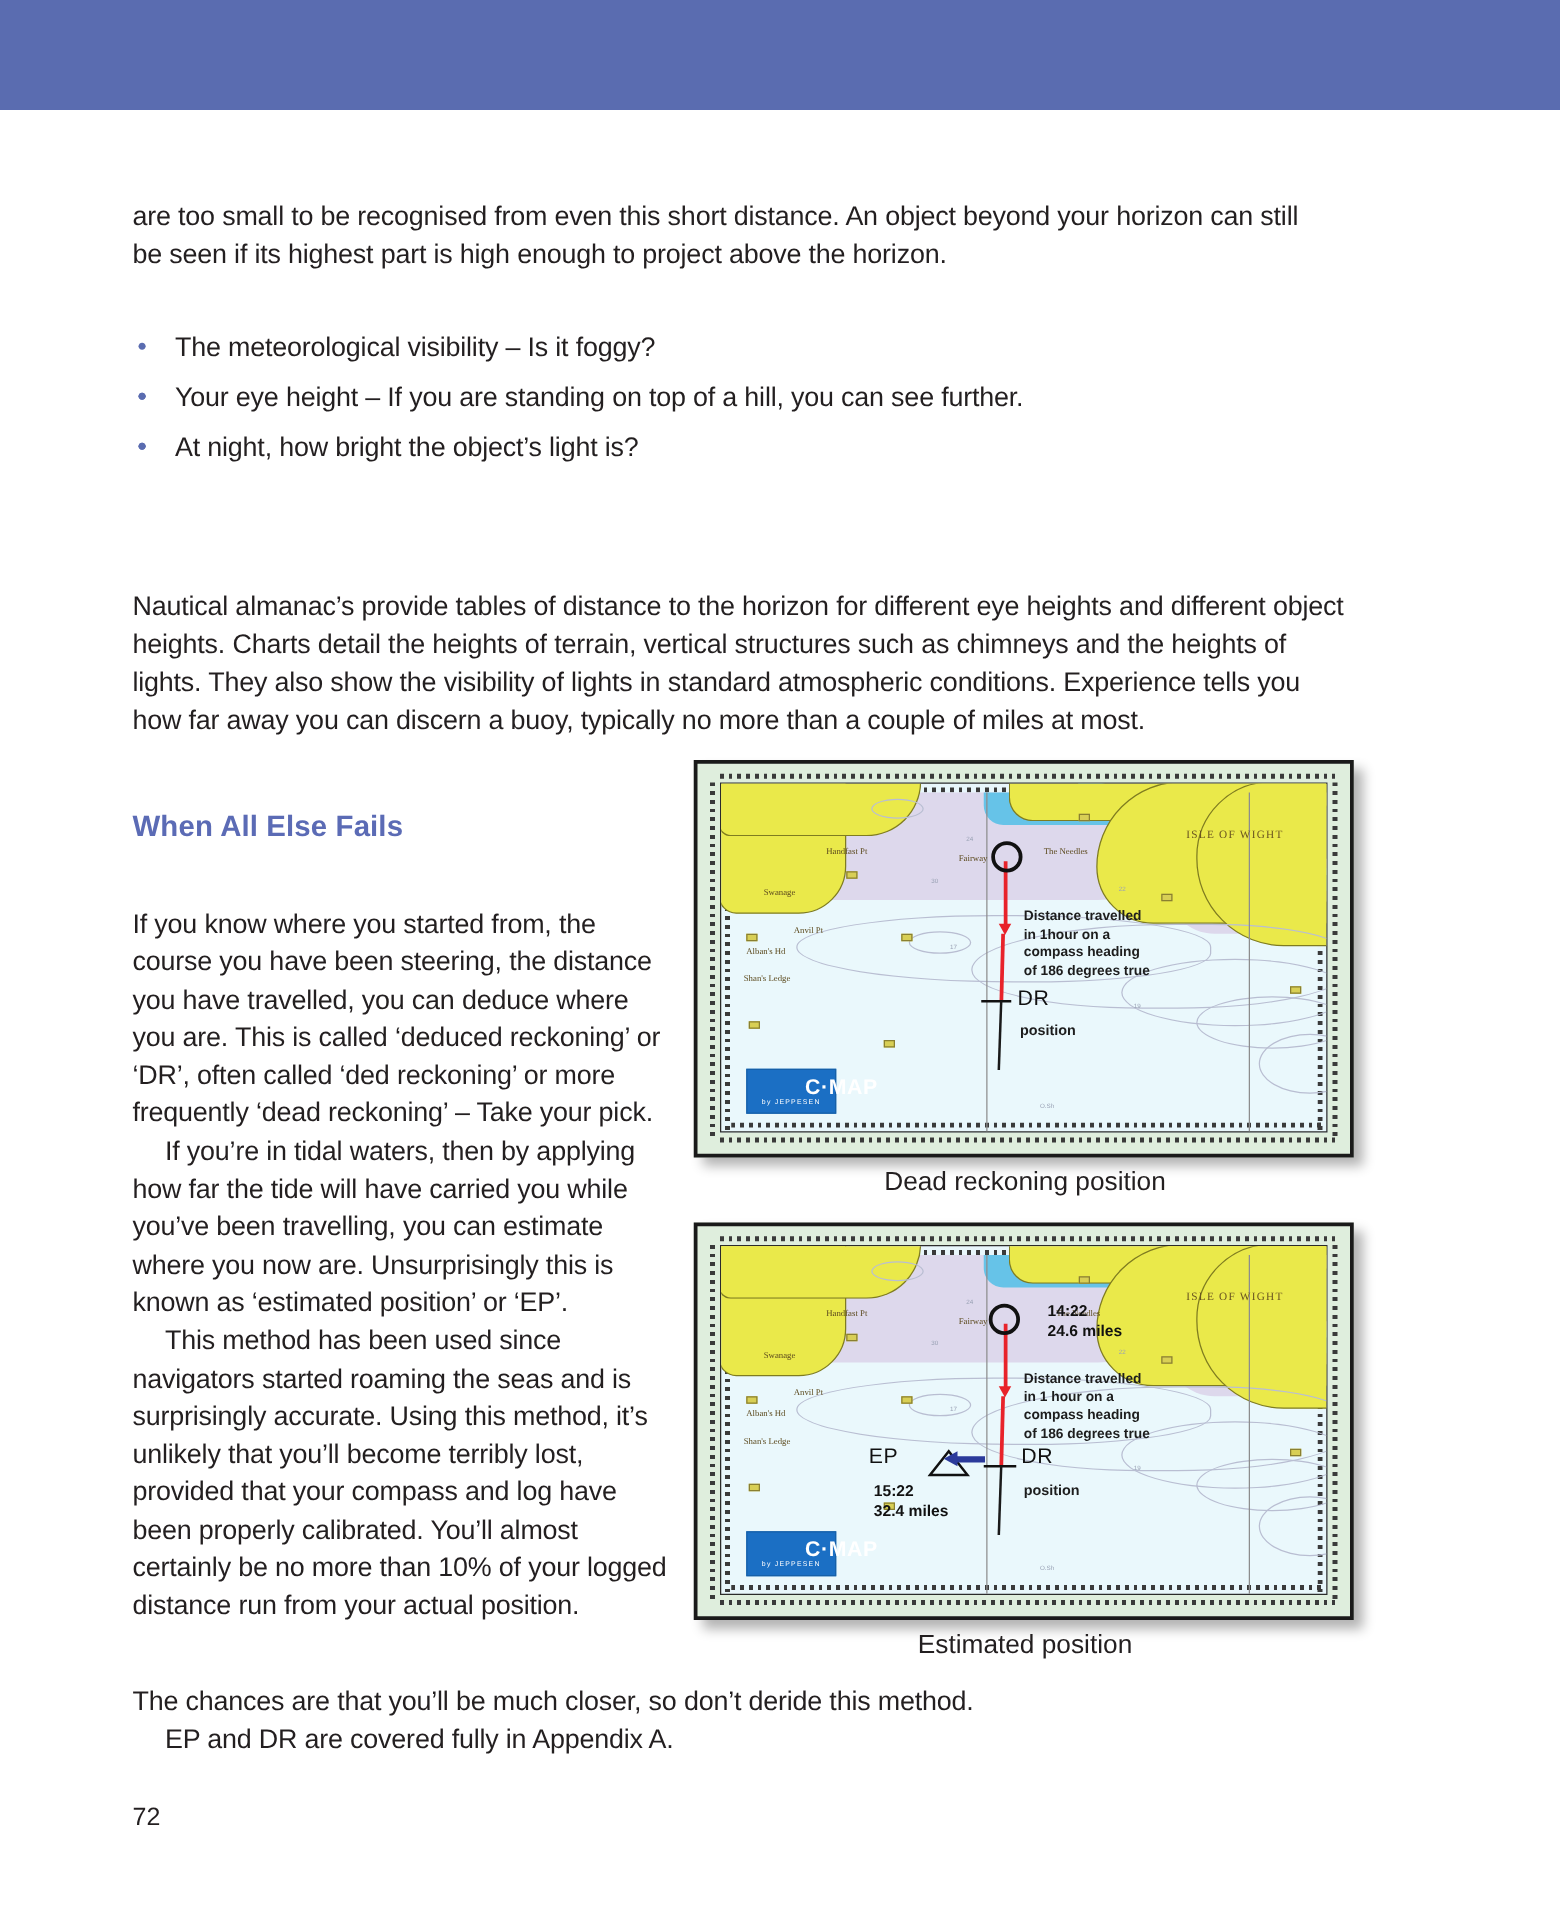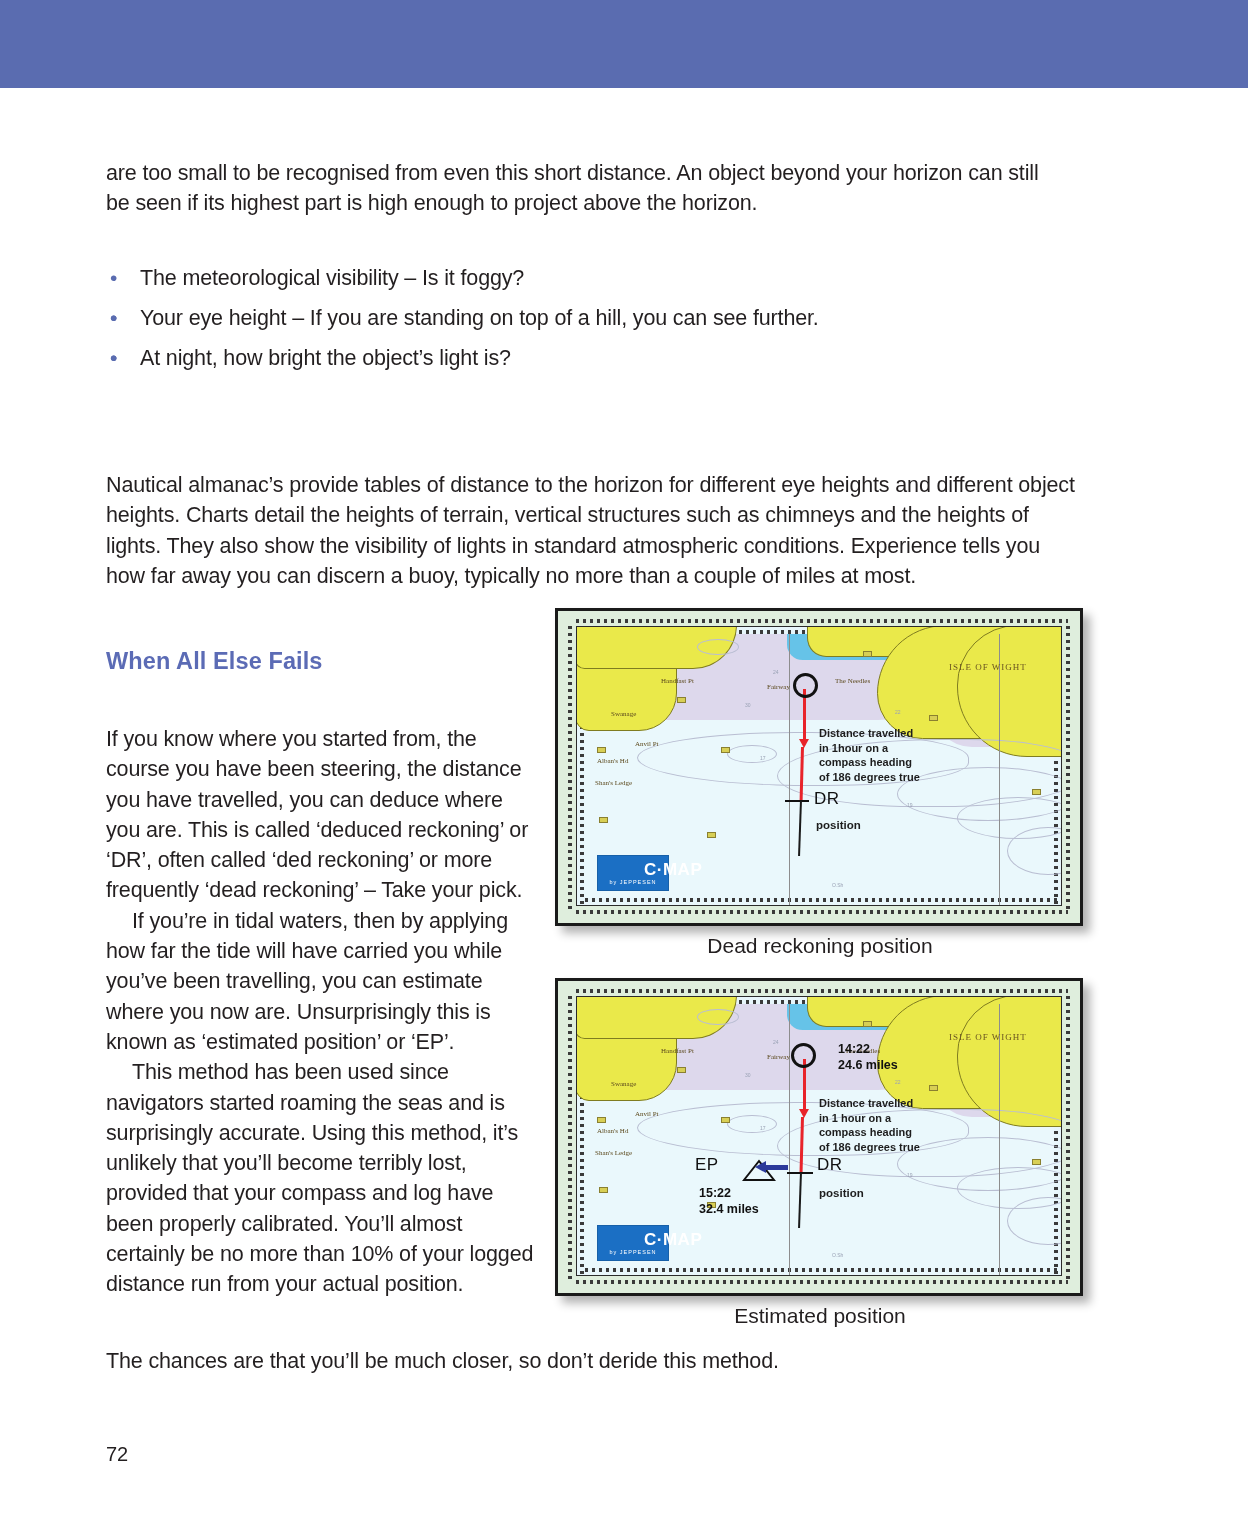--- a/index.html
+++ b/index.html
@@ -351,20 +351,21 @@
   <div class="section-heading">When All Else Fails</div>
 
   <div class="col-left body-text">
     <p>If you know where you started from, the course you have been steering, the distance you have travelled, you can deduce where you are. This is called ‘deduced reckoning’ or ‘DR’, often called ‘ded reckoning’ or more frequently ‘dead reckoning’ – Take your pick.</p>
     <p class="indent">If you’re in tidal waters, then by applying how far the tide will have carried you while you’ve been travelling, you can estimate where you now are. Unsurprisingly this is known as ‘estimated position’ or ‘EP’.</p>
     <p class="indent">This method has been used since navigators started roaming the seas and is surprisingly accurate. Using this method, it’s unlikely that you’ll become terribly lost, provided that your compass and log have been properly calibrated. You’ll almost certainly be no more than 10% of your logged distance run from your actual position.</p>
   </div>
 
   <div class="para-bottom body-text">
     <p>The chances are that you’ll be much closer, so don’t deride this method.</p>
+    <p class="indent">EP and DR are covered fully in Appendix A.</p>
   </div>
 
   <div class="folio">72</div>
 
   <div class="figure" style="left:555px; top:520px; width:528px; height:318px;">
     <div class="fig-frame">
 
       <div class="tickband" style="left:18px; top:8px; width:492px; height:4px;"></div>
       <div class="tickband" style="left:18px; bottom:9px; width:492px; height:4px;"></div>
       <div class="tickband vert" style="left:10px; top:15px; width:4px; height:286px;"></div>

